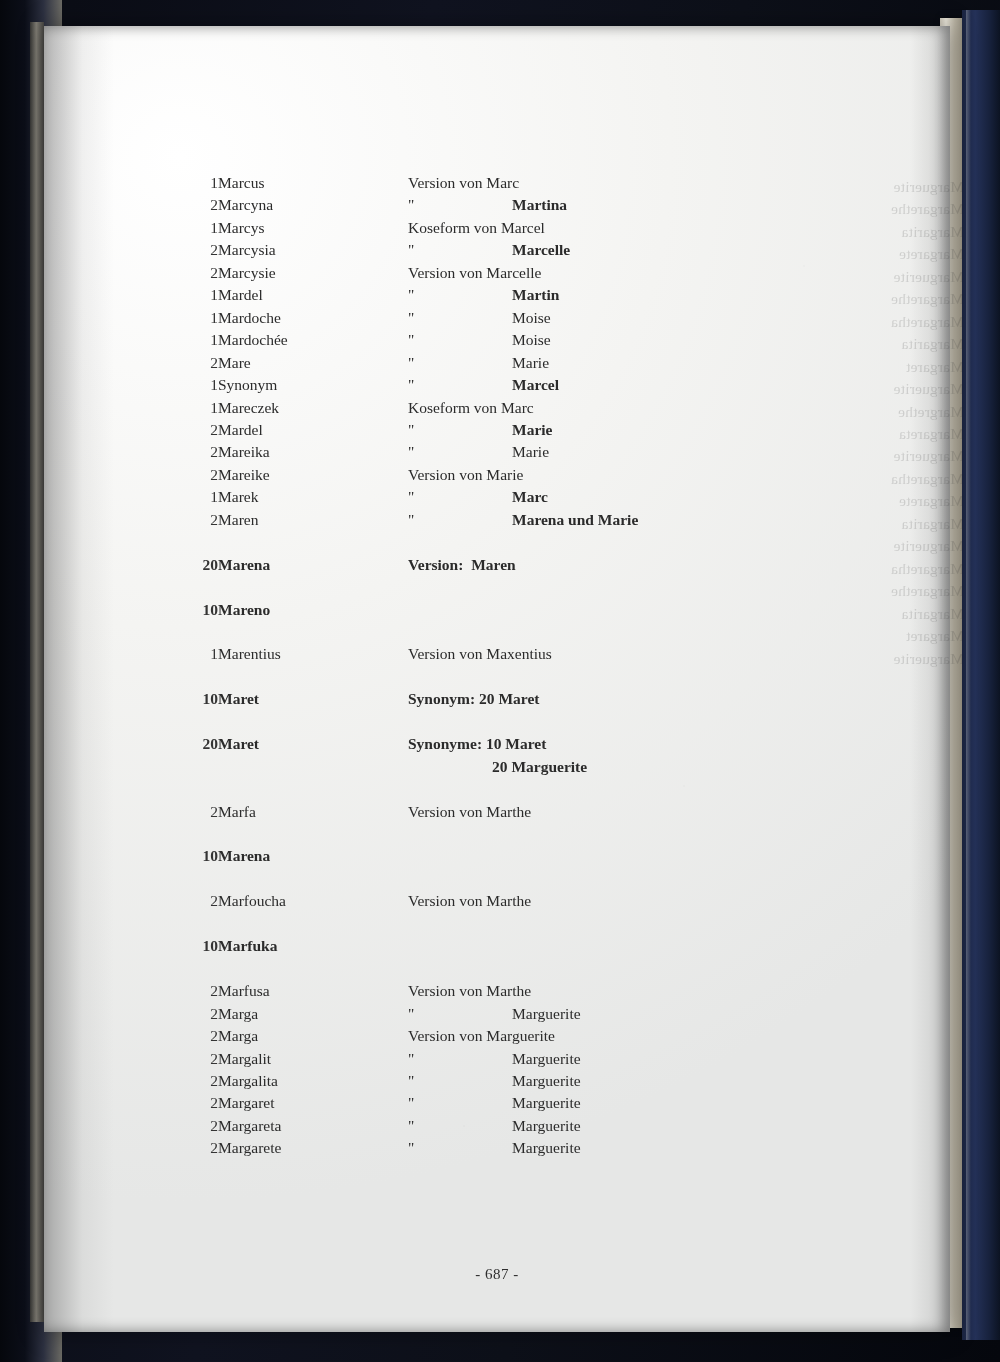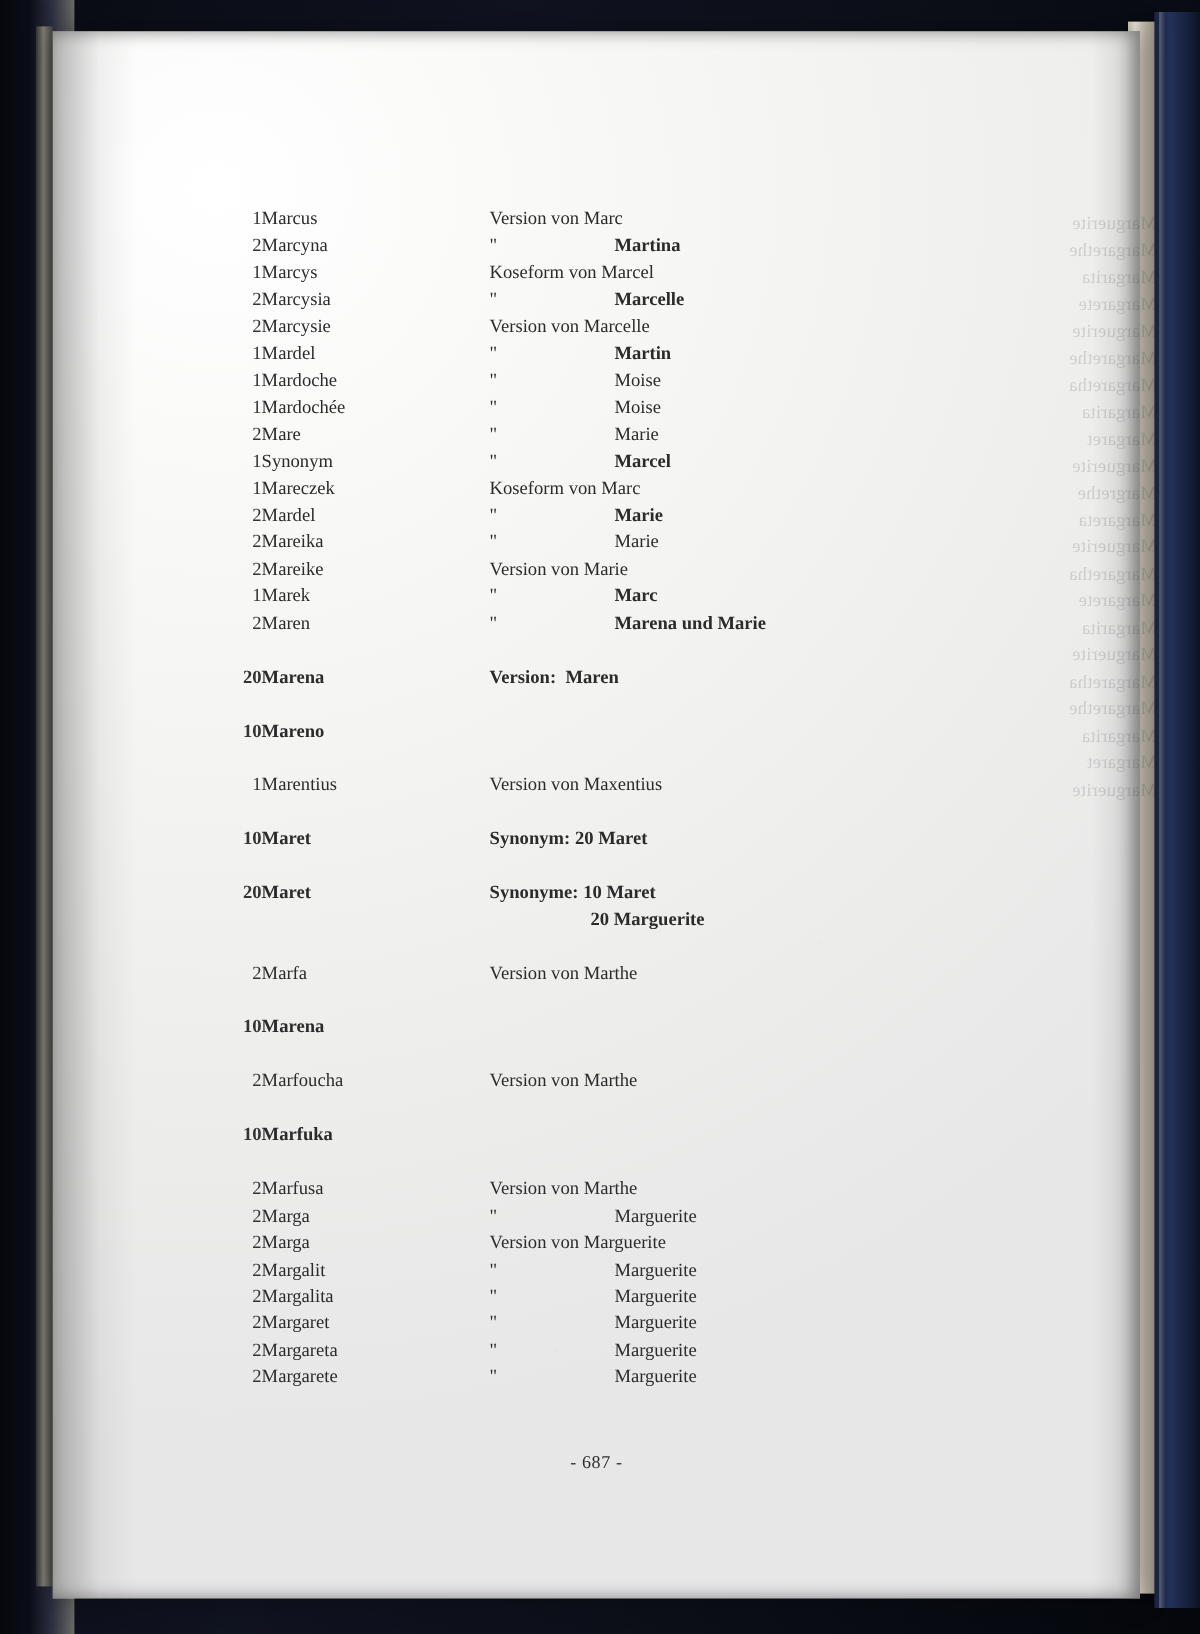--- a/index.html
+++ b/index.html
@@ -154,21 +154,21 @@
 
   .desc-line { display: block; }
   .desc-ditto { display: inline-block; width: 104px; }
   .desc-lead { display: inline-block; }
   .desc-ind { display: inline-block; width: 84px; }
   .bld { font-weight: bold; text-align: center; }
 
   .folio {
     position: absolute;
     left: 0;
-    top: 1185px;
+    top: 1240px;
     width: 906px;
     text-align: center;
     font-size: 15px;
     color: #2e2e2e;
     letter-spacing: .5px;
   }
 
   
   .speckle {
     position: absolute;

